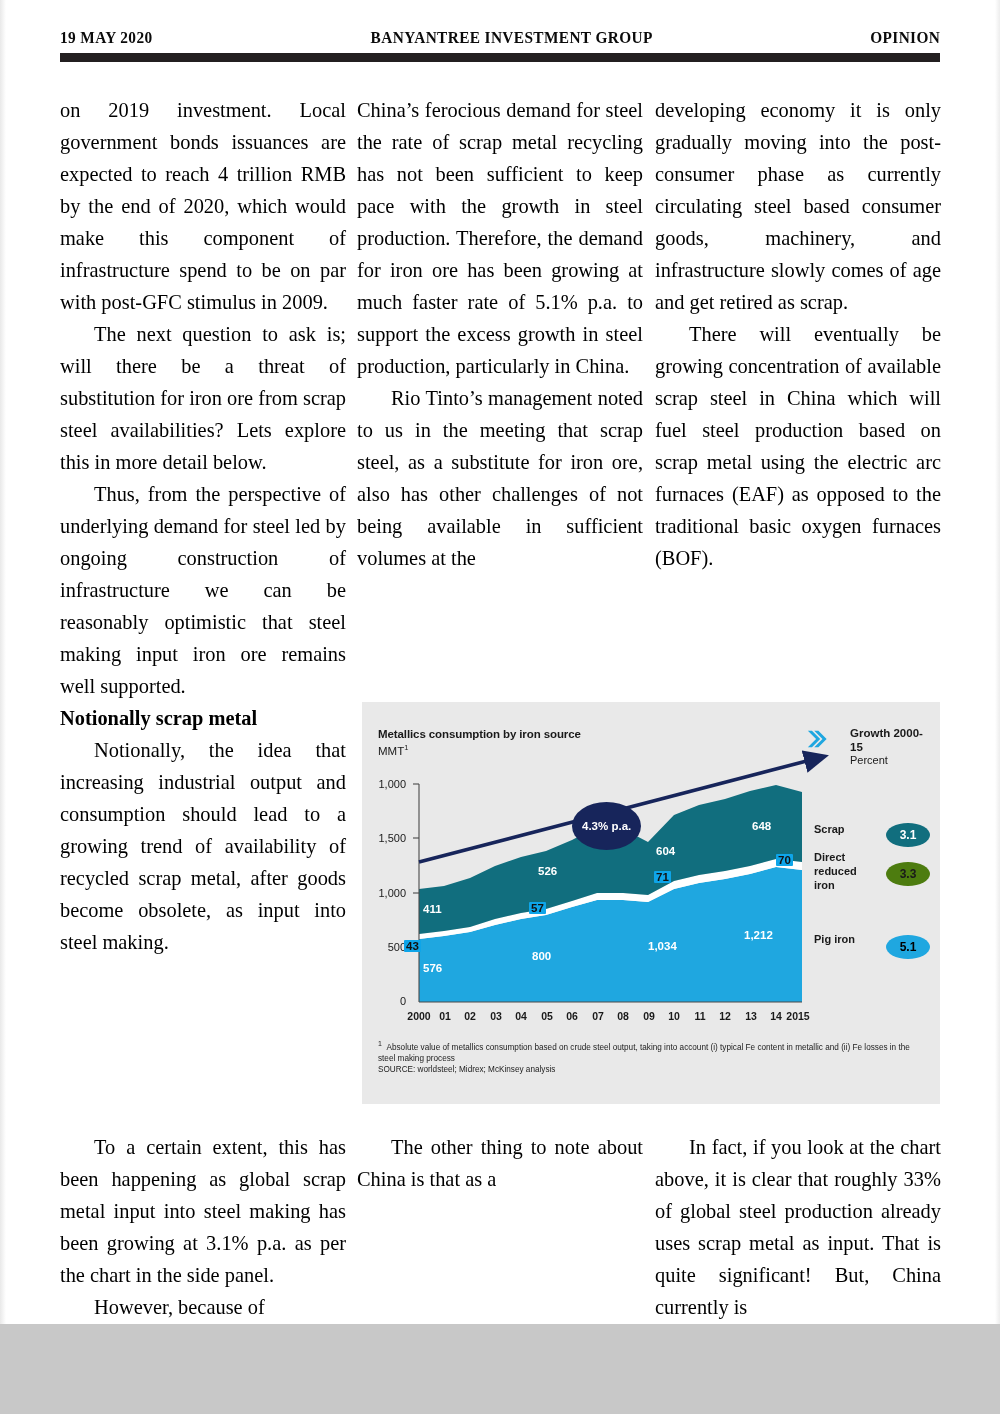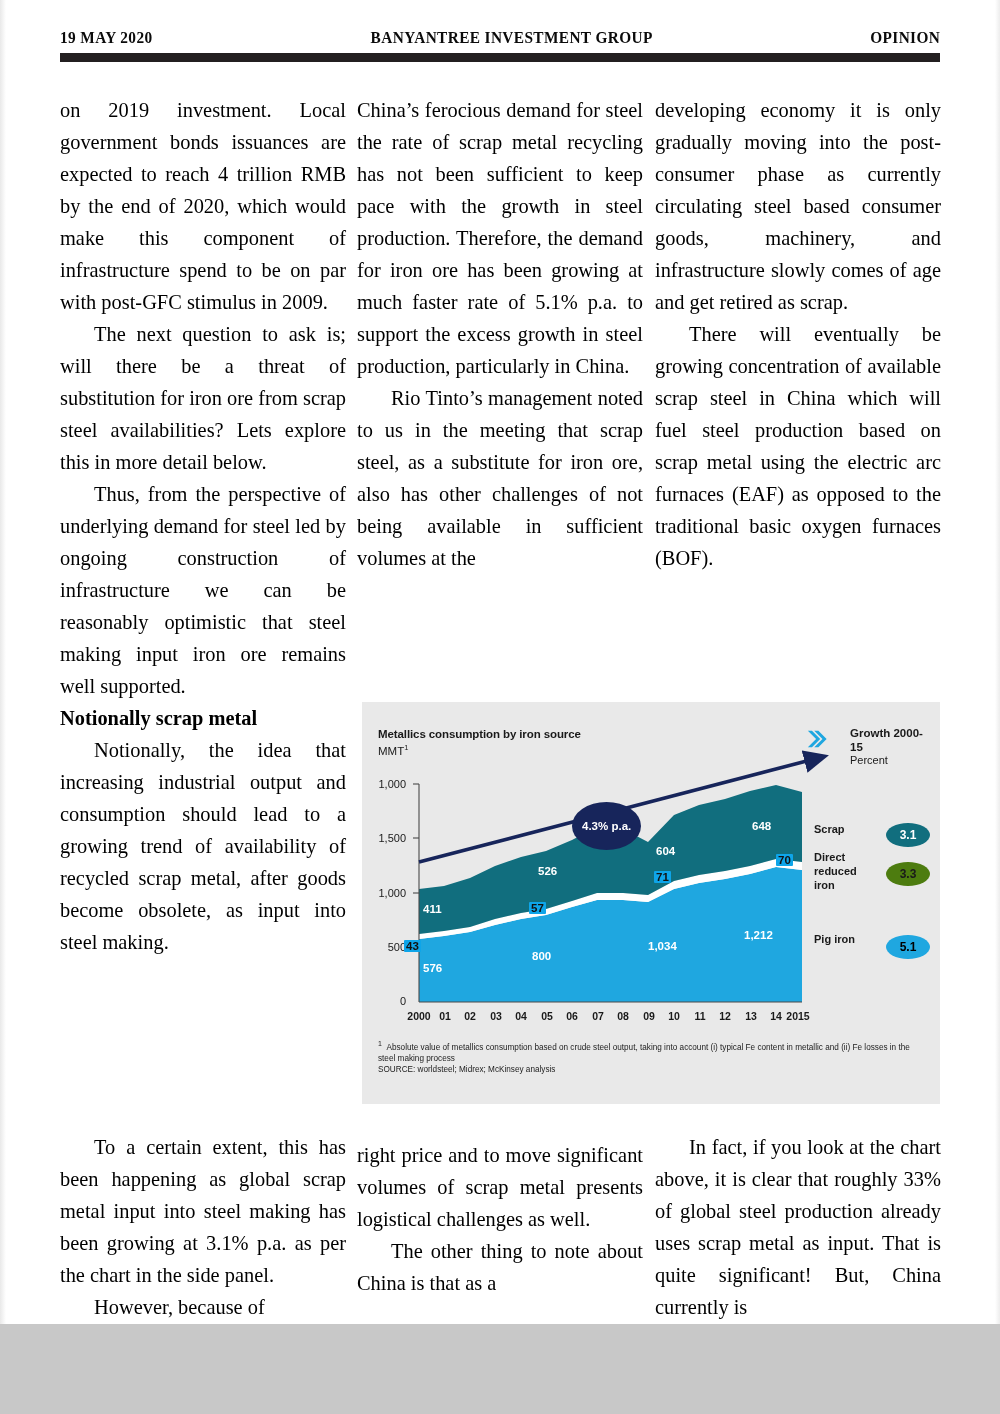--- a/index.html
+++ b/index.html
@@ -371,21 +371,20 @@
     <div class="foot" id="footnote"><sup>1</sup>&nbsp;&nbsp;<span>Absolute value of metallics consumption based on crude steel output, taking into account (i) typical Fe content in metallic and (ii) Fe losses in the steel making process</span></div>
     <div class="foot" id="source">SOURCE: worldsteel; Midrex; McKinsey analysis</div>
   </div>
 
   <div class="col" id="col1-bottom">
     <p>To a certain extent, this has been happening as global scrap metal input into steel making has been growing at 3.1% p.a. as per the chart in the side panel.</p>
     <p>However, because of</p>
   </div>
 
   <div class="col" id="col2-bottom">
-    <p class="noindent">right price and to move significant volumes of scrap metal presents logistical challenges as well.</p>
     <p>The other thing to note about China is that as a</p>
   </div>
 
   <div class="col" id="col3-bottom">
     <p>In fact, if you look at the chart above, it is clear that roughly 33% of global steel production already uses scrap metal as input. That is quite significant! But, China currently is</p>
   </div>
 
   <div class="bottom-rule"></div>
 </div>
 

